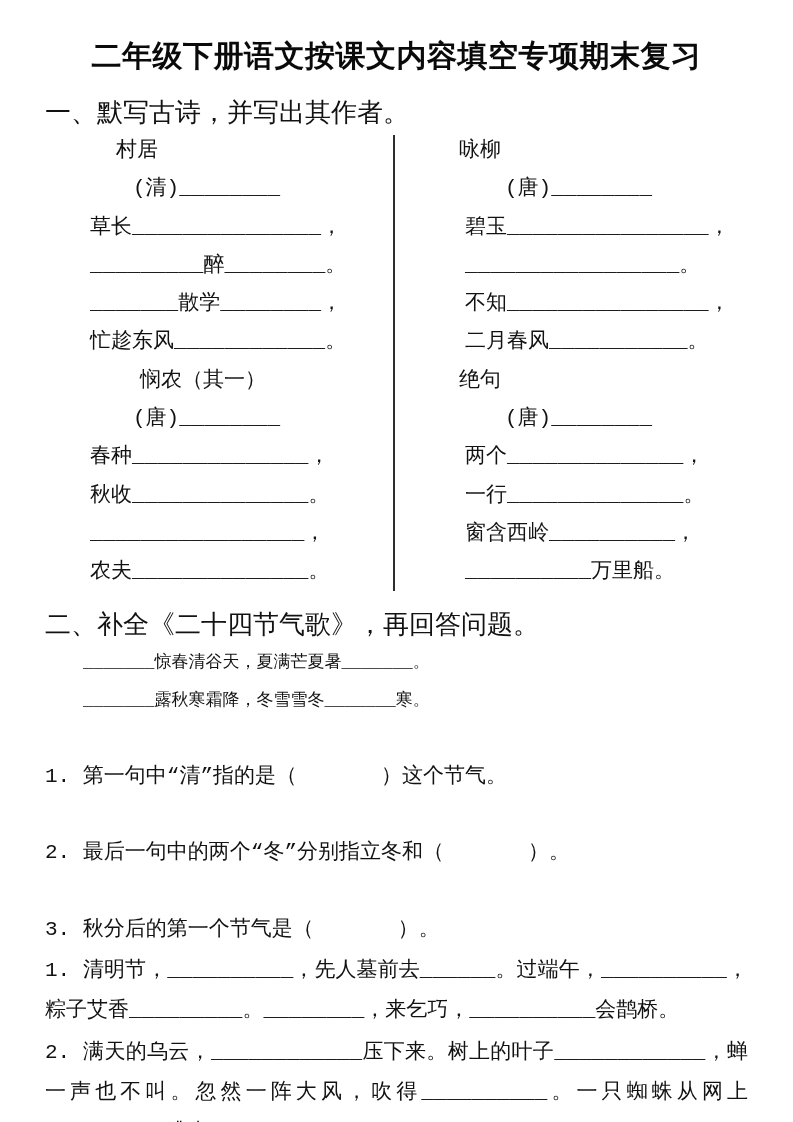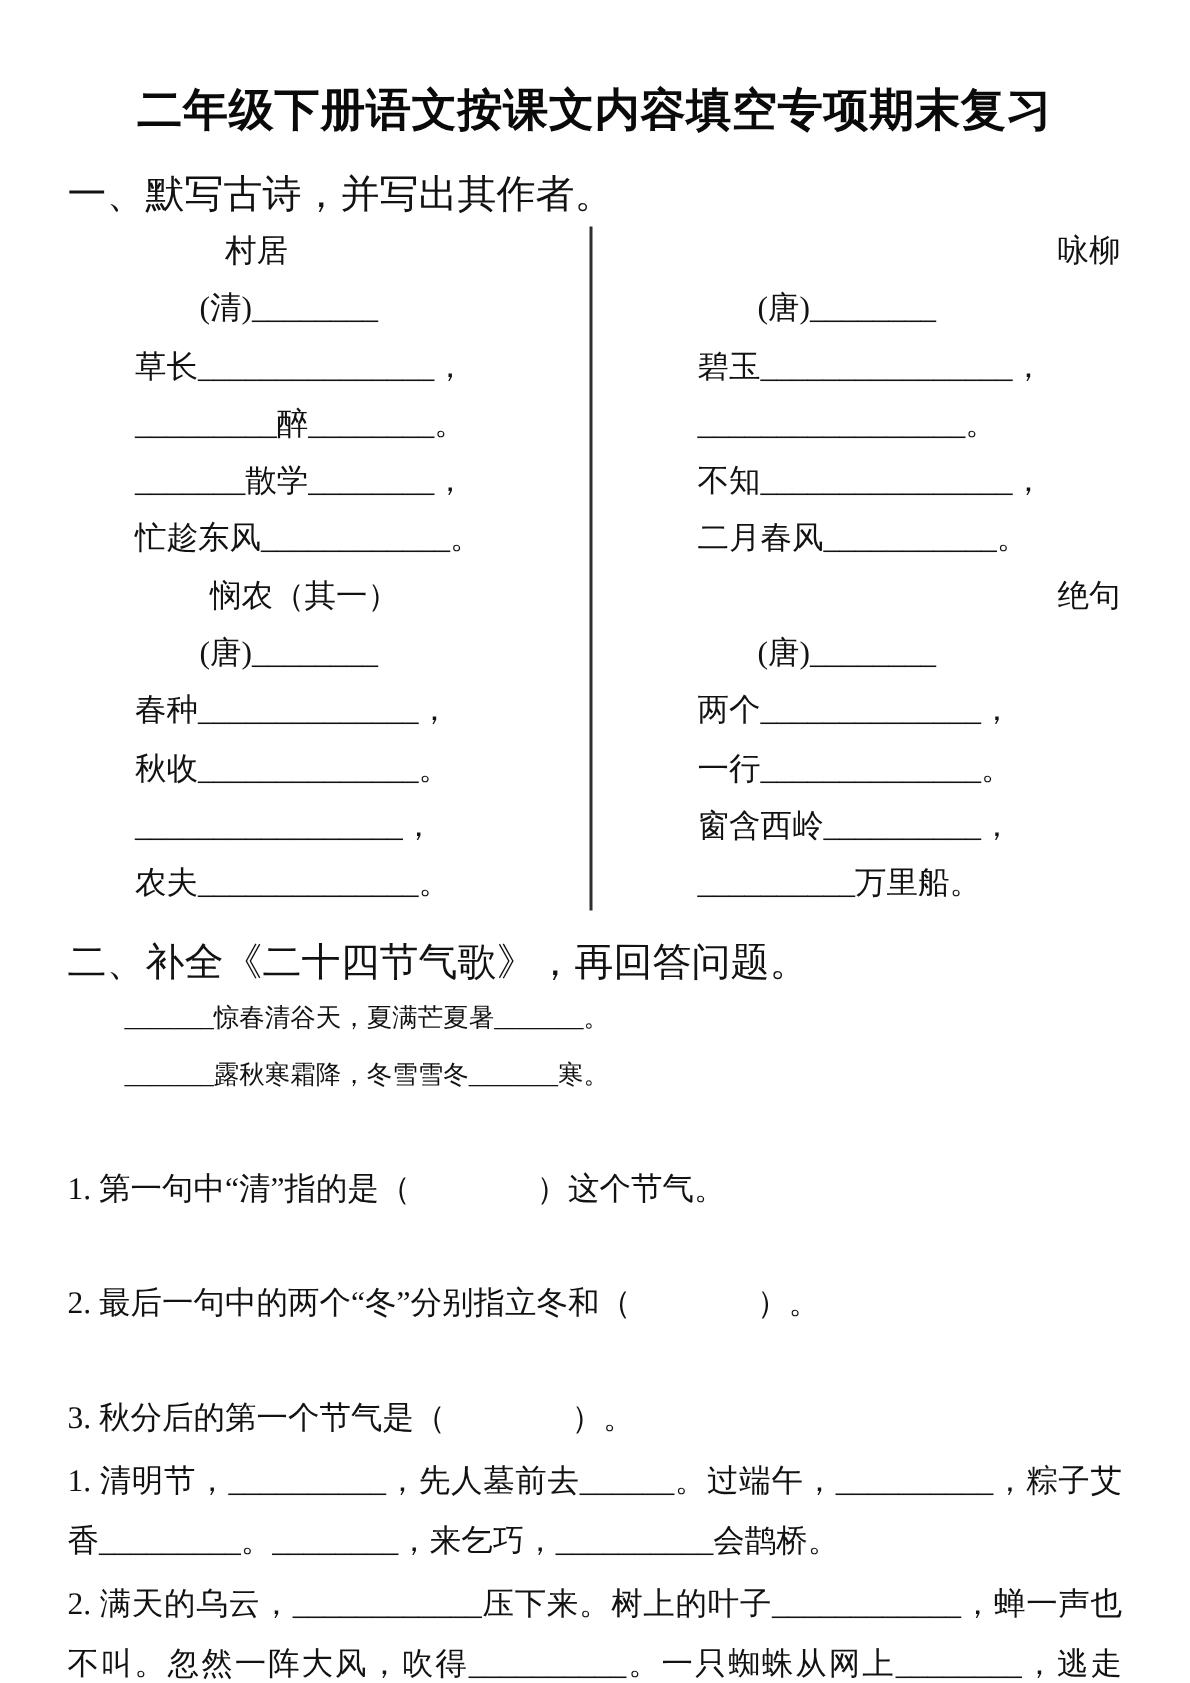--- a/index.html
+++ b/index.html
@@ -1,24 +1,24 @@
 <!DOCTYPE html>
 <html><head>
 <meta charset="utf-8">
 <style>
   html, body { margin: 0; padding: 0; background: #ffffff; }
   .page {
     position: relative;
     width: 793px;
     height: 1122px;
     box-sizing: border-box;
-    padding: 44px 45px 0 45px;
+    padding: 28px 45px 0 45px;
     background: #ffffff;
     color: #121212;
-    font-family: Liberation Serif, serif;
+    font-family: Liberation Mono, monospace;
     overflow: hidden;
   }
   .doc-title {
     margin: 8px 0 0 0;
     text-align: center;
     font-size: 30px;
     font-weight: 700;
     line-height: 44px;
     letter-spacing: 0.5px;
     color: #0a0a0a;
@@ -39,25 +39,25 @@
     white-space: nowrap;
   }
   .col-l { width: 348px; }
   .col-r { width: 352px; }
   .v-divider {
     width: 2px;
     height: 456px;
     margin-top: 3px;
     background: #2e2e2e;
   }
-  .col-l .pt  { margin-left: 105px; }
+  .col-l .pt  { margin-left: 71px; }
   .col-l .pt2 { margin-left: 95px; }
   .col-l .pa  { margin-left: 88px; }
   .col-l .pb  { margin-left: 45px; }
-  .col-r .pt  { margin-left: 64px; text-align: right; }
+  .col-r .pt  { margin-left: 64px; }
   .col-r .pa  { margin-left: 110px; }
   .col-r .pb  { margin-left: 70px; }
   
   .verse-line {
     font-size: 17px;
     line-height: 38px;
     margin-left: 38px;
   }
   .verse-block { margin-top: 4px; }
   .question-line {

